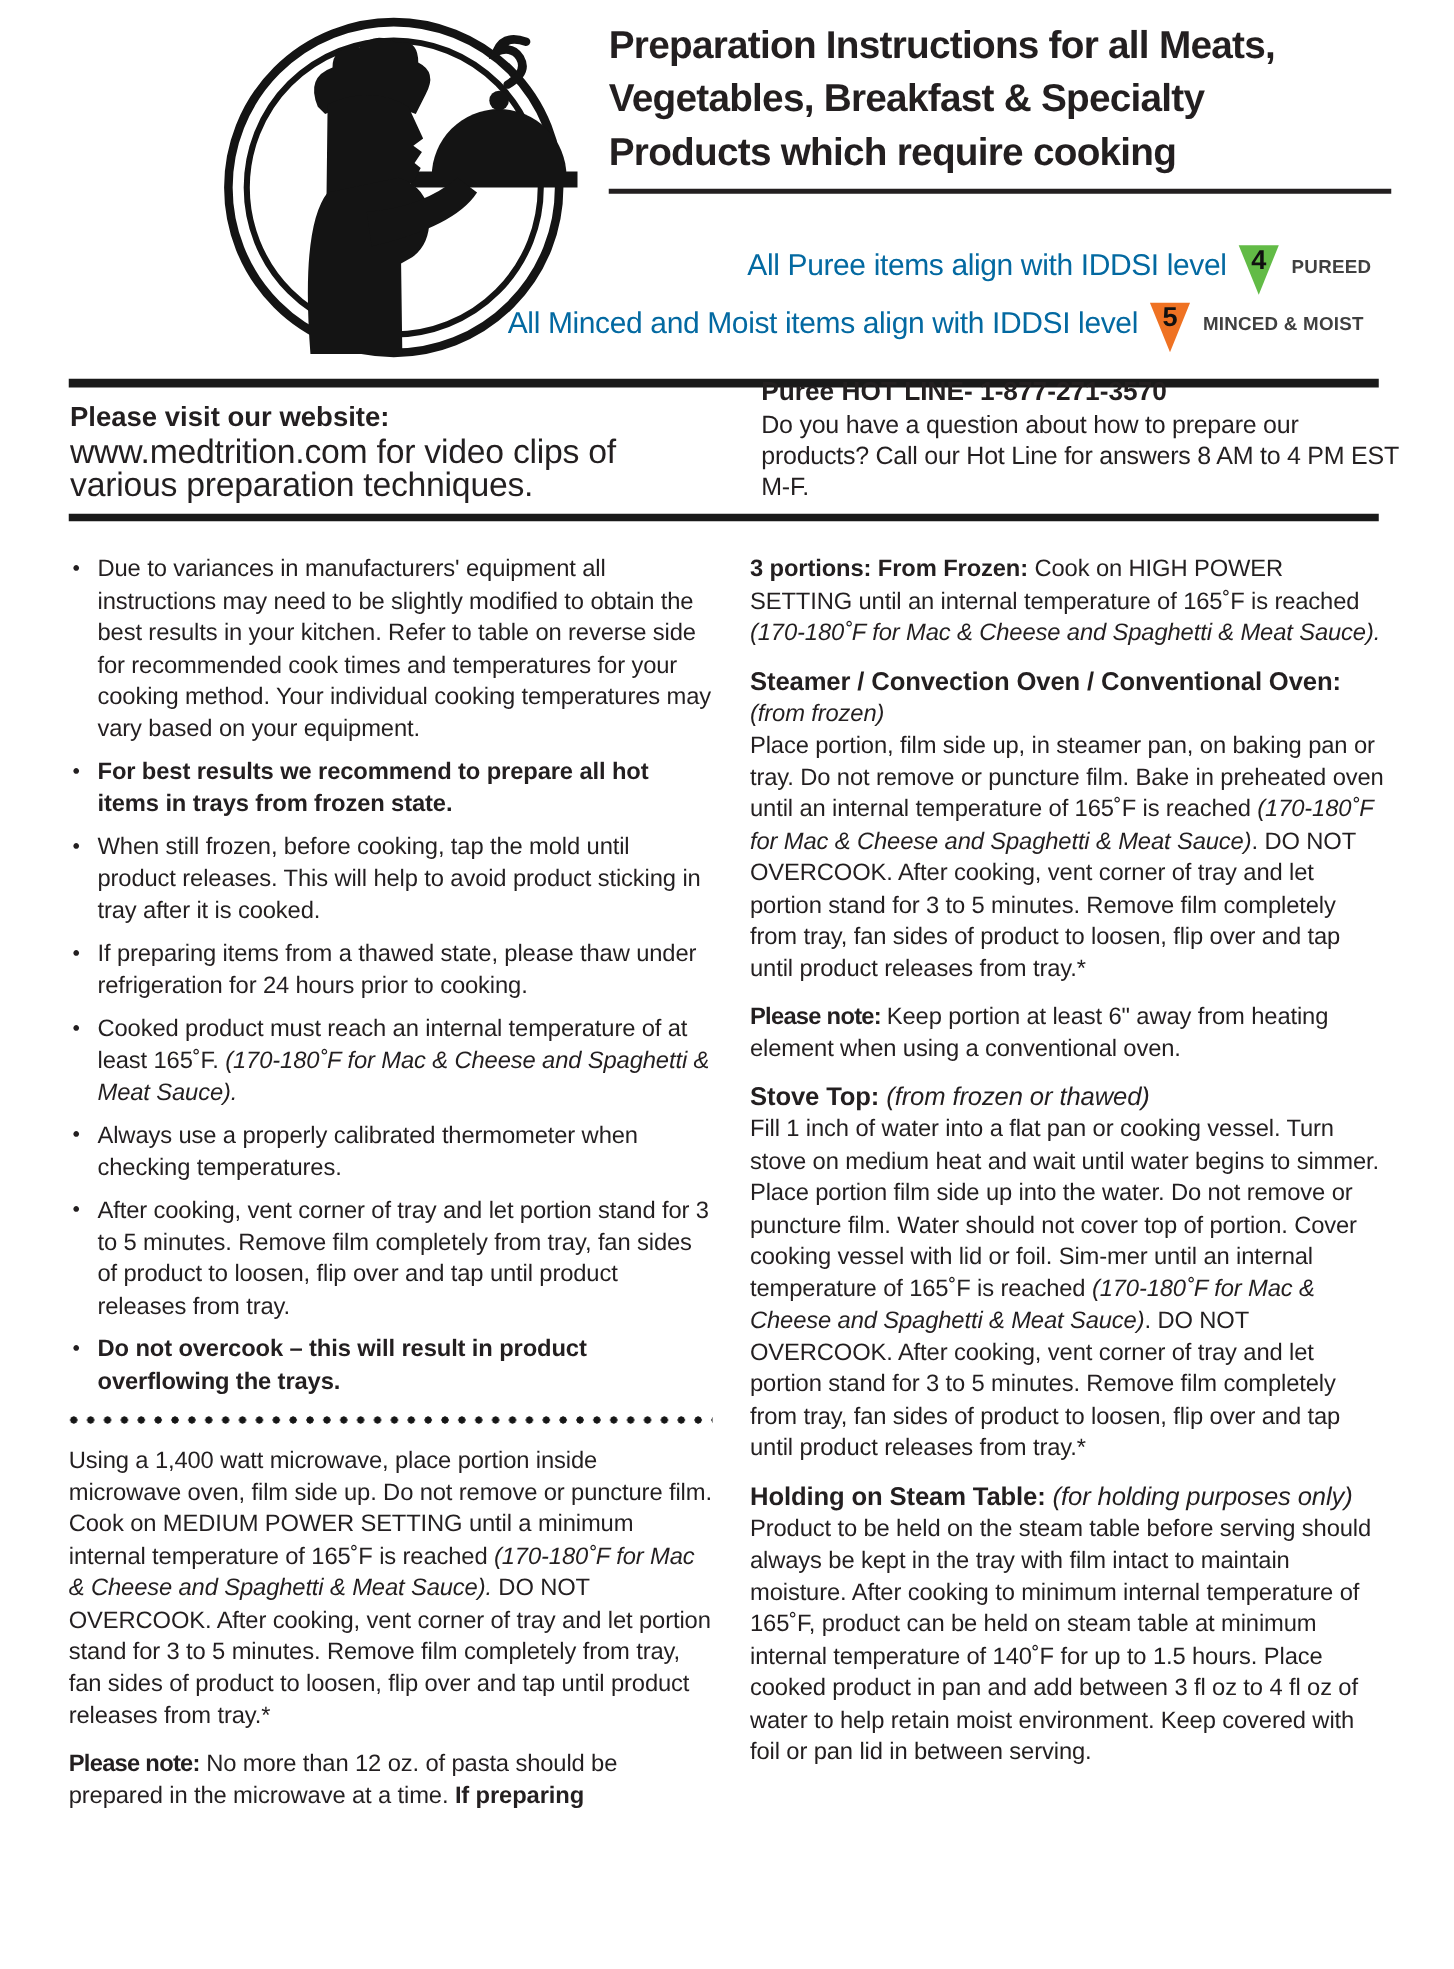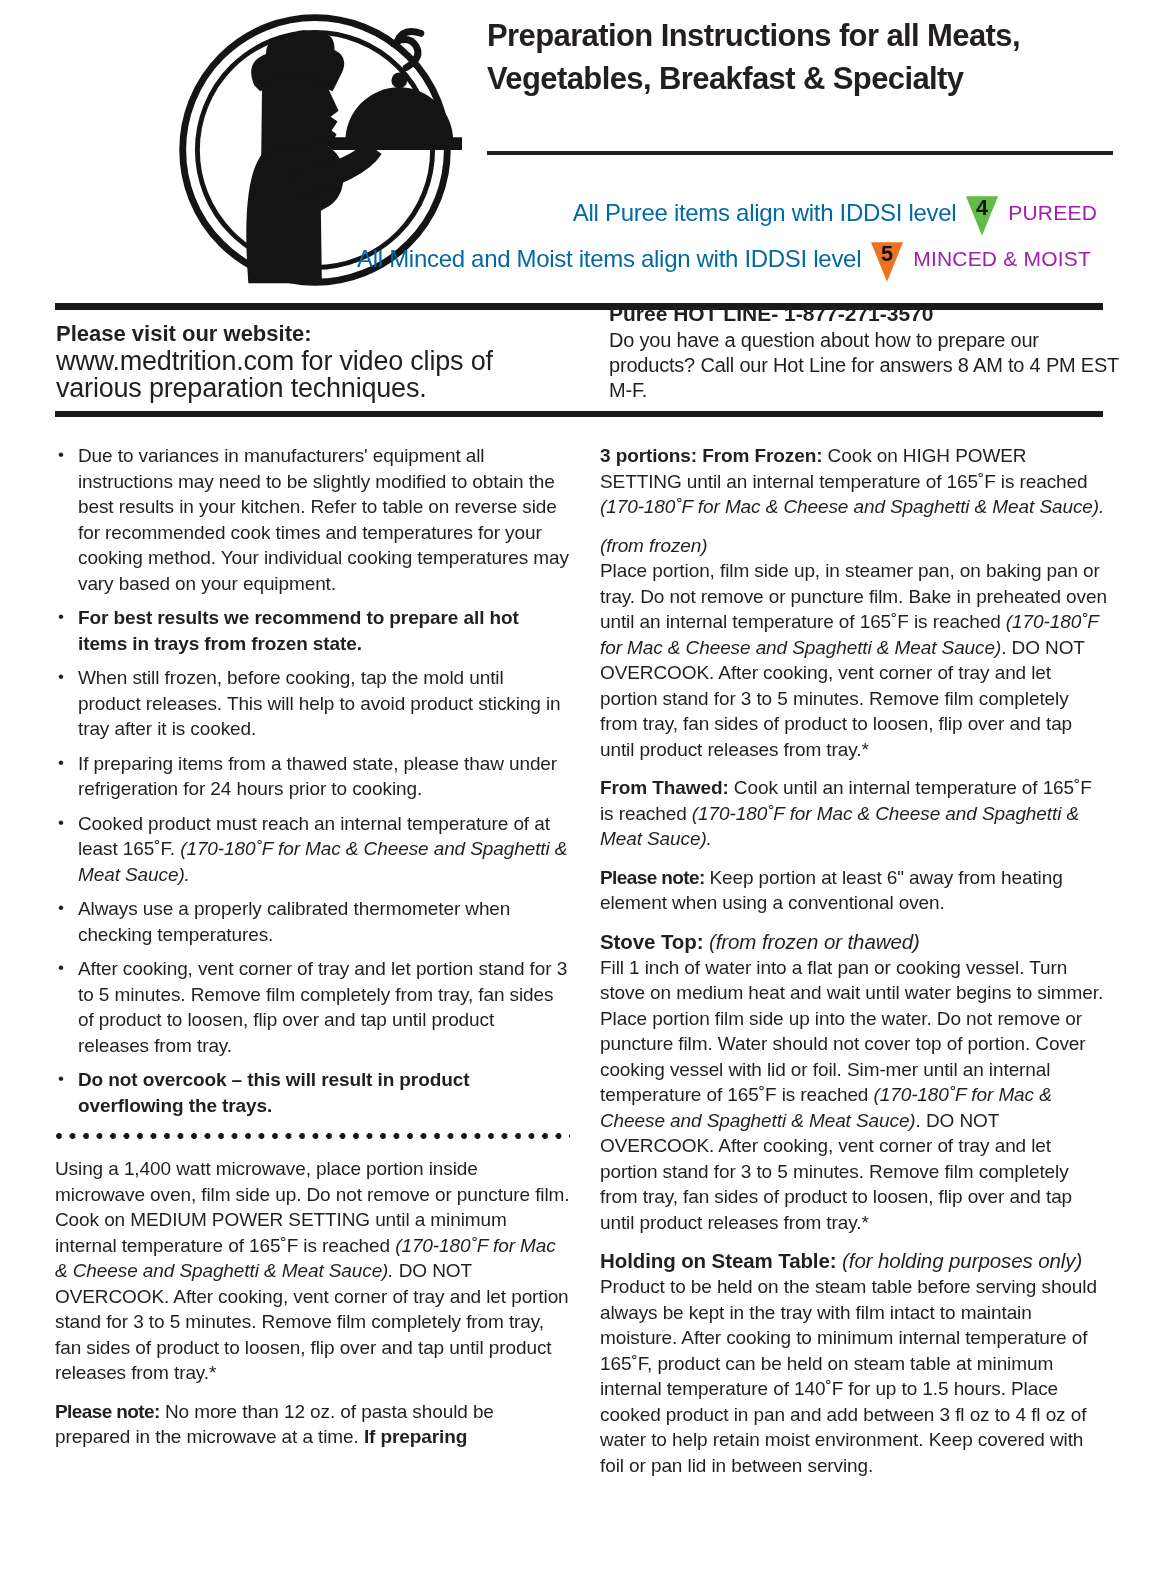--- a/index.html
+++ b/index.html
@@ -18,21 +18,21 @@
   }
   .title-rule { position:absolute; left:487px; top:151px; width:626px; height:4px; background:#231f20; }
   .iddsi-row {
     position:absolute; display:flex; align-items:center; gap:9px;
     white-space:nowrap;
   }
   .iddsi-row.r1 { top:188px; right:66px; }
   .iddsi-row.r2 { top:234px; right:72px; }
   .iddsi-prefix { font-size:24px; color:#0369a1; letter-spacing:-0.3px; }
   .iddsi-badge { width:34px; height:44px; flex:0 0 auto; margin-top:6px; }
-  .iddsi-label { font-size:21px; font-weight:normal; color:#a21caf; letter-spacing:0.2px; }
+  .iddsi-label { font-size:15px; font-weight:bold; color:#404040; letter-spacing:0.2px; }
   
   .rule { position:absolute; left:55px; width:1048px; background:#1a1a1a; }
   .rule.top { top:303px; height:7px; }
   .rule.bottom { top:411px; height:6px; }
   .info-website { position:absolute; left:56px; top:320px; width:525px; }
   .info-hotline { position:absolute; left:598px; top:300px; width:510px;margin-left:11px; }
   .info-head { font-size:22px; font-weight:bold; line-height:28px; }
   .info-body { font-size:27px; line-height:27px; letter-spacing:-0.2px; }
   .info-hotline .info-head { font-size:21px; }
   .info-hotline .info-body { font-size:20px; line-height:25px; }
@@ -71,20 +71,21 @@
     <path d="M88 80 q-10 -24 12 -32 q0 -18 22 -16 q12 -14 30 -4 q18 -4 18 16 q16 8 6 26 l-8 16 q-40 -16 -74 0 z"></path>
     <path d="M96 78 q36 -16 66 2 l12 26 -8 6 7 5 -6 9 5 4 -5 10 q-9 7 -20 3 l-2 16 -50 4 z"></path>
     <path d="M82 282 q-8 -104 14 -132 l58 -12 q24 8 25 32 q1 22 -14 33 l-9 5 1 74 z"></path>
     <path d="M128 166 q46 -4 74 -28 l16 12 q-18 28 -86 44 z"></path>
   </g>
 </svg>
 
 <div class="title">
   <div>Preparation Instructions for all Meats,</div>
   <div>Vegetables,  Breakfast &amp; Specialty</div>
+  <div>Products which require cooking</div>
 </div>
 <div class="title-rule"></div>
 
 <div class="iddsi-row r1">
   <span class="iddsi-prefix">All Puree items align with IDDSI level</span>
   <svg class="iddsi-badge" viewBox="0 0 36 44">
     <polygon points="1,1 35,1 18,43" fill="#62bb46"></polygon>
     <text x="18" y="21" text-anchor="middle" font-size="23" font-weight="bold" fill="#101010">4</text>
   </svg>
   <span class="iddsi-label">PUREED</span>
@@ -125,24 +126,24 @@
     <div class="dotted-sep"></div>
     <div class="sect">
       <div><span>Using a 1,400 watt microwave, place portion inside microwave oven, film side up. Do not remove or puncture film. Cook on MEDIUM POWER SETTING until a minimum internal temperature of 165˚F is reached </span><span class="run-i">(170-180˚F for Mac &amp; Cheese and Spaghetti &amp; Meat Sauce).</span><span> DO NOT OVERCOOK. After cooking, vent corner of tray and let portion stand for 3 to 5 minutes. Remove film completely from tray, fan sides of product to loosen, flip over and tap until product releases from tray.*</span></div>
     </div>
     <div class="sect"><span class="run-bc">Please note:</span><span>  No more than 12 oz. of pasta should be prepared in the microwave at a time. </span><span class="run-b">If preparing</span></div>
   </div>
 
   <div class="col col-right">
     <div class="sect"><span class="run-b">3 portions: From Frozen: </span><span>Cook on HIGH POWER SETTING until an internal temperature of 165˚F is reached </span><span class="run-i">(170-180˚F for Mac &amp; Cheese and Spaghetti &amp; Meat Sauce).</span></div>
     <div class="sect">
+      <div class="sect-head"><span class="run-b">Steamer / Convection Oven / Conventional Oven:</span></div>
       <div><span class="run-i">(from frozen)</span></div>
       <div><span>Place portion, film side up, in steamer pan, on baking pan or tray. Do not remove or puncture film. Bake in preheated oven until an internal temperature of 165˚F is reached </span><span class="run-i">(170-180˚F for Mac &amp; Cheese and Spaghetti &amp; Meat Sauce)</span><span>. DO NOT OVERCOOK. After cooking, vent corner of tray and let portion stand for 3 to 5 minutes. Remove film completely from tray, fan sides of product to loosen, flip over and tap until product releases from tray.*</span></div>
     </div>
-    <div class="sect"><span class="run-b">From Thawed: </span><span>Cook until an internal temperature of 165˚F is reached </span><span class="run-i">(170-180˚F for Mac &amp; Cheese and Spaghetti &amp; Meat Sauce).</span></div>
     <div class="sect"><span class="run-bc">Please note: </span><span>Keep portion at least 6" away from heating element when using a conventional oven.</span></div>
     <div class="sect">
       <div class="sect-head"><span class="run-b">Stove Top:</span><span class="run-i">  (from frozen or thawed)</span></div>
       <div><span>Fill 1 inch of water into a flat pan or cooking vessel. Turn stove on medium heat and wait until water begins to simmer. Place portion film side up into the water. Do not remove or puncture film. Water should not cover top of portion. Cover cooking vessel with lid or foil. Sim-mer until an internal temperature of 165˚F is reached </span><span class="run-i">(170-180˚F for Mac &amp; Cheese and Spaghetti &amp; Meat Sauce)</span><span>. DO NOT OVERCOOK. After cooking, vent corner of tray and let portion stand for 3 to 5 minutes. Remove film completely from tray, fan sides of product to loosen, flip over and tap until product releases from tray.*</span></div>
     </div>
     <div class="sect">
       <div class="sect-head"><span class="run-b">Holding on Steam Table:</span><span class="run-i">  (for holding purposes only)</span></div>
       <div><span>Product to be held on the steam table before serving should always be kept in the tray with film intact to maintain moisture. After cooking to minimum internal temperature of 165˚F, product can be held on steam table at minimum internal temperature of 140˚F for up to 1.5 hours. Place cooked product in pan and add between 3 fl oz to 4 fl oz of  water to help retain moist environment. Keep covered with foil or pan lid in between serving.</span></div>
     </div>
   </div>

